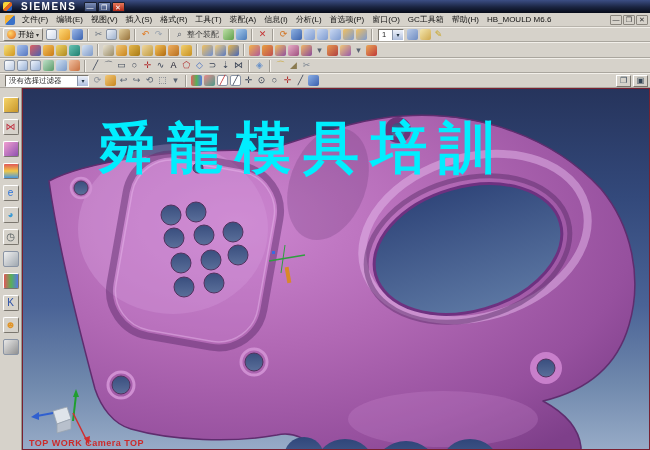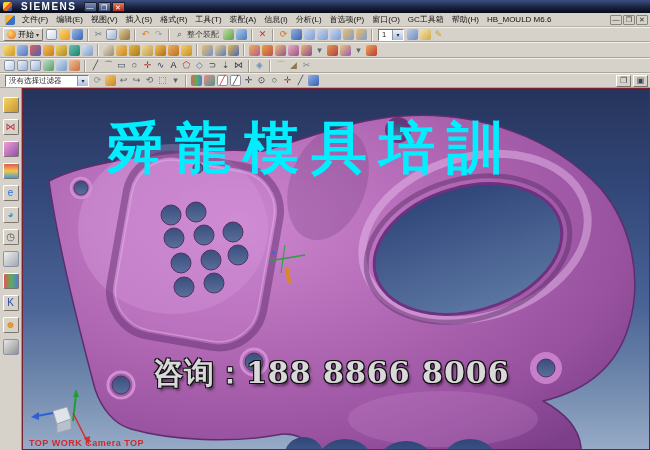--- a/index.html
+++ b/index.html
@@ -54,21 +54,21 @@
   .main { display:flex; height:362px; }
   .resourcebar { width:22px; background:#d6d2ca; border-right:1px solid #9a968e; padding-top:6px;
     display:flex; flex-direction:column; align-items:center; }
   .resourcebar .tbi { width:16px; height:16px; margin:3px 0; border:1px solid; border-color:#fff #7a766e #7a766e #fff;
     background:#d6d2ca; font-size:10px; border-radius:2px; }
 
   .viewport { position:relative; width:628px; height:362px; border:1px solid #7a2030;
     background:linear-gradient(180deg,#26345c 0%,#33497b 30%,#4a6396 60%,#7089ad 82%,#97abc7 100%); overflow:hidden; }
   .viewport svg { position:absolute; left:0; top:0; }
 
-  .wm-title { position:absolute; left:84px; top:22px; width:460px; color:#00eeff;
+  .wm-title { position:absolute; left:76px; top:22px; width:460px; color:#00eeff;
     font-family:"DejaVu Serif","Liberation Serif",serif; font-weight:bold; font-size:56px;
     letter-spacing:12px; white-space:nowrap; z-index:5; }
   .wm-phone { position:absolute; left:130px; top:264px; color:#d9d9d9;
     font-family:"DejaVu Serif","Liberation Serif",serif; font-weight:bold; font-size:30px; letter-spacing:1px;
     white-space:nowrap; z-index:5;
     text-shadow:-1px -1px 0 #101010, 1px -1px 0 #101010, -1px 1px 0 #101010, 1px 1px 0 #101010, 2px 3px 3px rgba(0,0,0,.55); }
   .viewlabel { position:absolute; left:6px; bottom:1px; color:#cc2b2b; font-size:9px; font-weight:bold;
     letter-spacing:.5px; z-index:5; }
 </style>
 </head>
@@ -362,16 +362,15 @@
         <line x1="50" y1="332" x2="53" y2="306" stroke="#1f9f2f" stroke-width="2"></line>
         <polygon points="50,308 56,308 53,300" fill="#1f9f2f"></polygon>
         <line x1="50" y1="324" x2="64" y2="352" stroke="#d03030" stroke-width="1.5"></line>
         <polygon points="61,349 67,347 66,356" fill="#d03030"></polygon>
         <line x1="30" y1="324" x2="14" y2="327" stroke="#3060d0" stroke-width="2"></line>
         <polygon points="16,323 8,328 16,331" fill="#3060d0"></polygon>
       </g>
     </svg>
 
     <div class="wm-title">舜龍模具培訓</div>
-    <div class="wm-phone">咨询：188 8866 8006</div>
     <div class="viewlabel">TOP WORK Camera TOP</div>
   </div>
 </div>
 
 </body></html>

